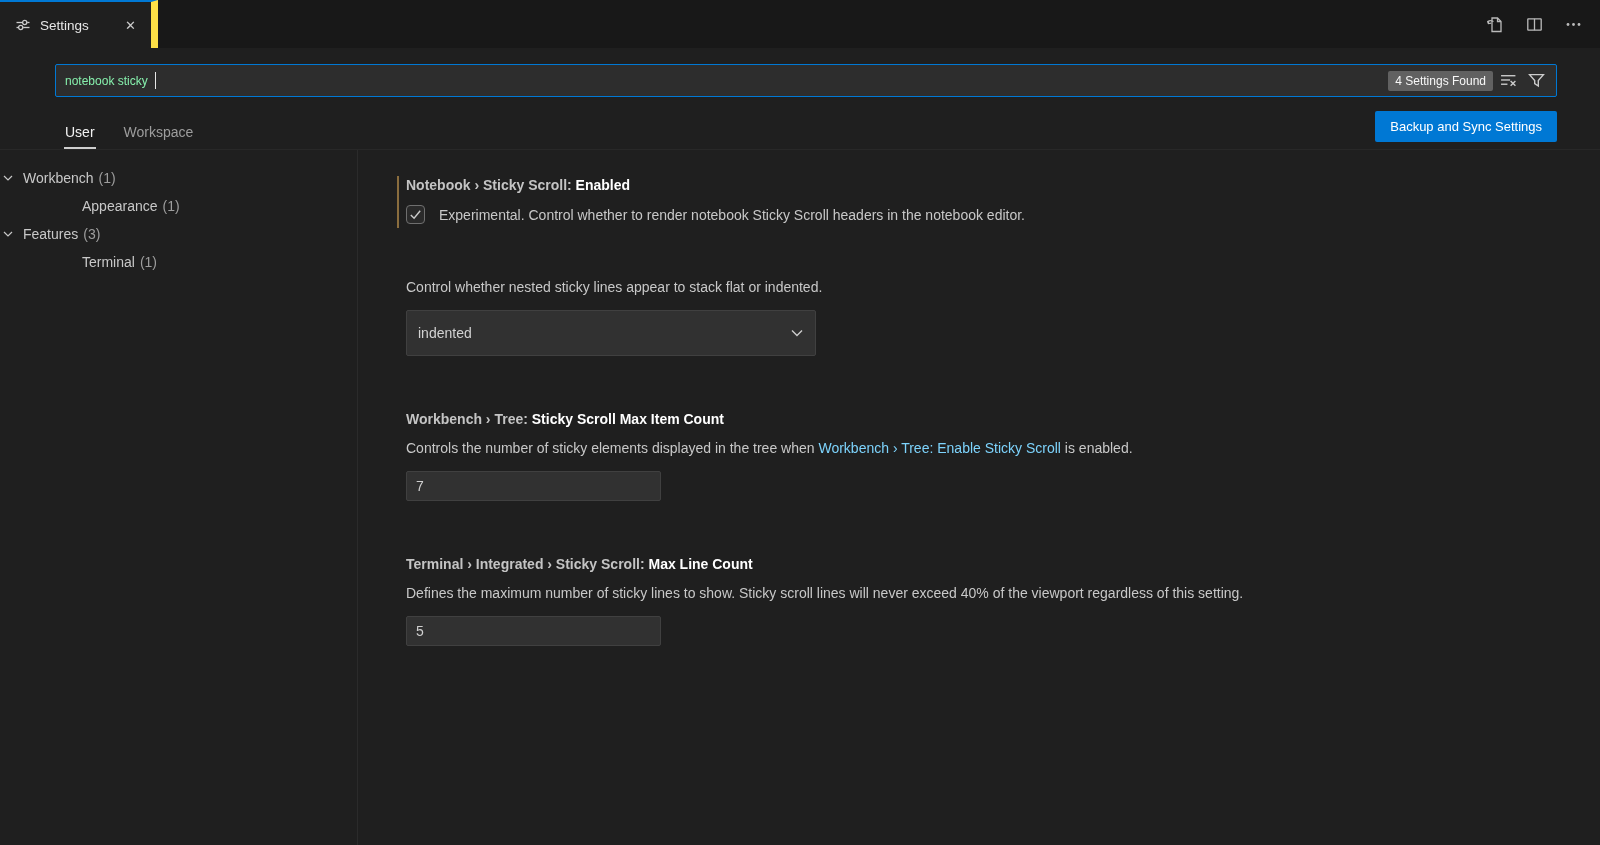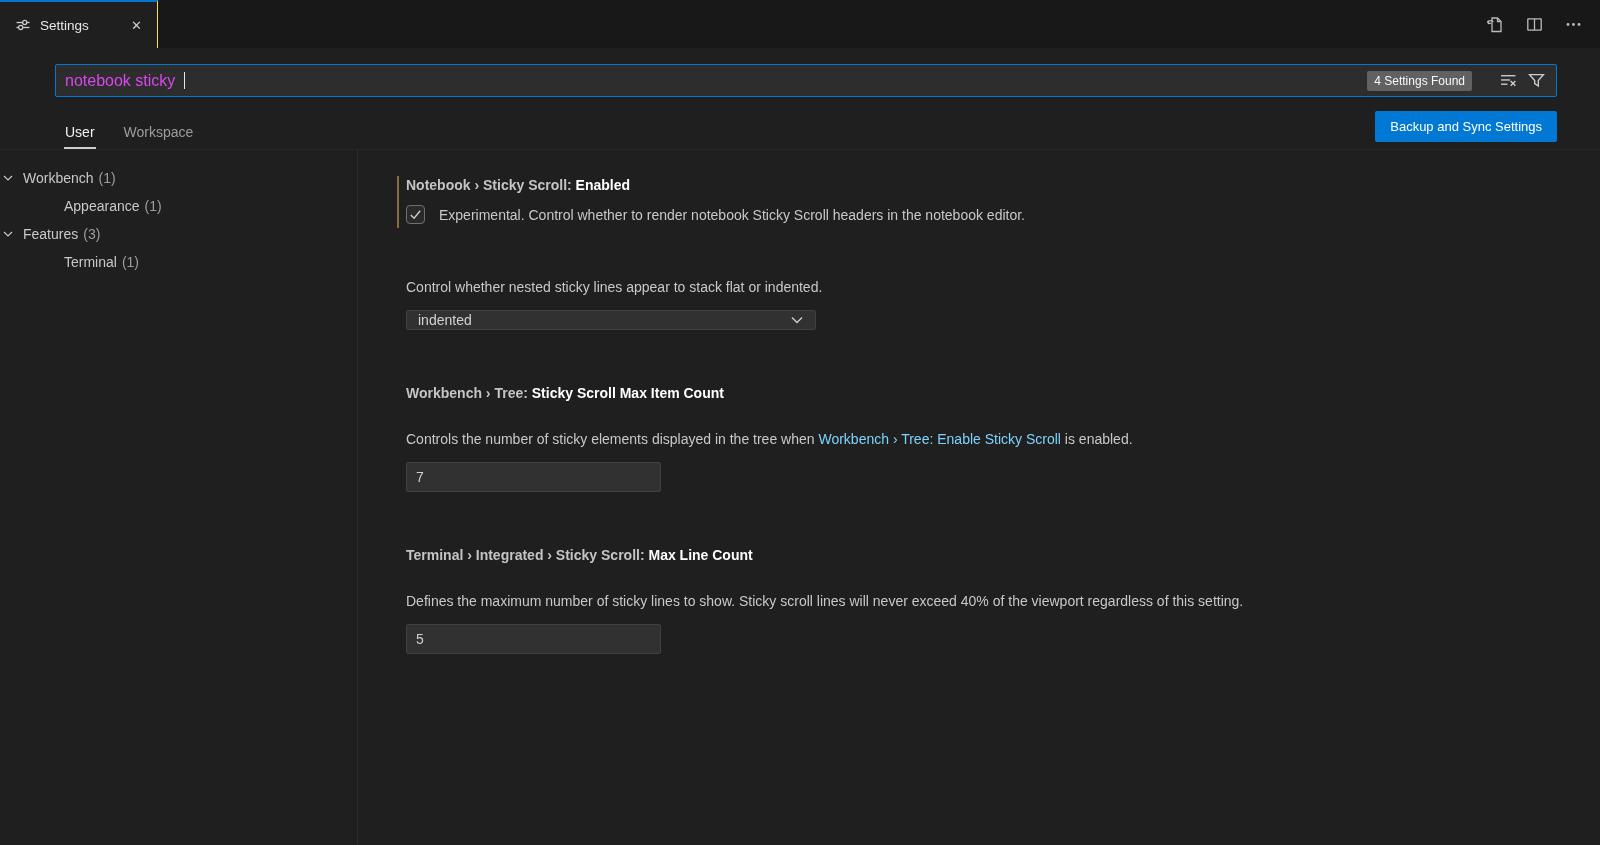--- a/index.html
+++ b/index.html
@@ -20,21 +20,21 @@
     background: #181818;
     display: flex;
     justify-content: space-between;
     align-items: stretch;
     flex: none;
   }
   .tab {
     width: 158px;
     background: #1f1f1f;
     border-top: 2px solid #0078d4;
-    border-right: 1px solid #fde047;
+    border-right: 7px solid #fde047;
     display: flex;
     align-items: center;
     gap: 9px;
     padding: 0 12px 0 15px;
     cursor: pointer;
   }
   .tab-label { color: #e7e7e7; font-size: 13.5px; flex: 1; }
   .tab-close { color: #cccccc; font-size: 13px; line-height: 1; padding: 3px; border-radius: 4px; cursor: pointer; }
   .editor-actions { display: flex; align-items: center; gap: 22px; padding-right: 18px; }
   .action-icon { cursor: pointer; opacity: 0.9; }
@@ -43,31 +43,31 @@
   .search-row { padding: 16px 43px 0 55px; flex: none; }
   .search-box {
     height: 33px;
     background: #2d2d2d;
     border: 1px solid #0078d4;
     border-radius: 2px;
     display: flex;
     align-items: center;
     padding: 0 7px 0 9px;
   }
-  .search-text { font-size: 16px; color: #d946ef; white-space: pre; }
+  .search-text { font-size: 12px; color: #86efac; white-space: pre; }
   .caret { width: 1px; height: 17px; background: #e6e6e6; margin-left: 4px; animation: blink 1s steps(1) infinite; }
   @keyframes blink { 50% { opacity: 0; } }
   .search-spacer { flex: 1; }
   .results-badge {
     background: #616161;
     color: #f8f8f8;
     font-size: 12px;
     padding: 3px 7px;
     border-radius: 2px;
-    margin-right: 21px;
+    margin-right: 0;
     white-space: nowrap;
   }
   .search-icon-btn { padding: 2px 4px; cursor: pointer; margin-left: 3px; }
 
   
   .header-row {
     display: flex;
     justify-content: space-between;
     align-items: flex-end;
     padding: 0 43px 0 64px;
@@ -96,61 +96,61 @@
   .toc { width: 358px; flex: none; border-right: 1px solid #2b2b2b; padding-top: 14px; }
   .toc-row {
     height: 28px;
     display: flex;
     align-items: center;
     font-size: 14px;
     color: #c8c8c8;
     cursor: pointer;
   }
   .toc-row.root { }
-  .toc-row.child { padding-left: 64px; }
+  .toc-row.child { padding-left: 82px; }
   .toc-chevron { margin-right: 7px; flex: none; }
   .toc-count { color: #9d9d9d; margin-left: 5px; }
 
   .settings-list { flex: 1; padding: 26px 40px 0 48px; overflow: hidden; }
 
   .setting { position: relative; margin-bottom: 54px; }
   .setting.modified::before {
     content: "";
     position: absolute;
     left: -9px;
     top: 0;
     bottom: -4px;
     width: 2px;
     background: #8a6d3e;
   }
   .setting-title { font-size: 14px; line-height: 18px; }
   .setting-category { color: #c4c4c4; font-weight: 700; }
   .setting-name { color: #ffffff; font-weight: 700; }
-  .setting-desc { font-size: 14px; line-height: 18px; color: #c8c8c8; margin-top: 28px; }
+  .setting-desc { font-size: 14px; line-height: 18px; color: #c8c8c8; margin-top: 11px; }
   .setting-link { color: #7dd3fc; cursor: pointer; }
 
   .check-row { display: flex; align-items: center; gap: 14px; margin-top: 11px; }
   .checkbox {
     width: 19px;
     height: 19px;
     flex: none;
     background: #2a2a2a;
     border: 1px solid #6f6f6f;
     border-radius: 4px;
     display: flex;
     align-items: center;
     justify-content: center;
     cursor: pointer;
   }
   .check-row .setting-desc { margin-top: 0; }
 
   .select-control {
     margin-top: 14px;
     width: 410px;
-    height: 20px;
+    height: 46px;
     background: #313131;
     border: 1px solid #404040;
     border-radius: 2px;
     display: flex;
     align-items: center;
     justify-content: space-between;
     padding: 0 11px;
     font-size: 14px;
     color: #d2d2d2;
     cursor: pointer;

